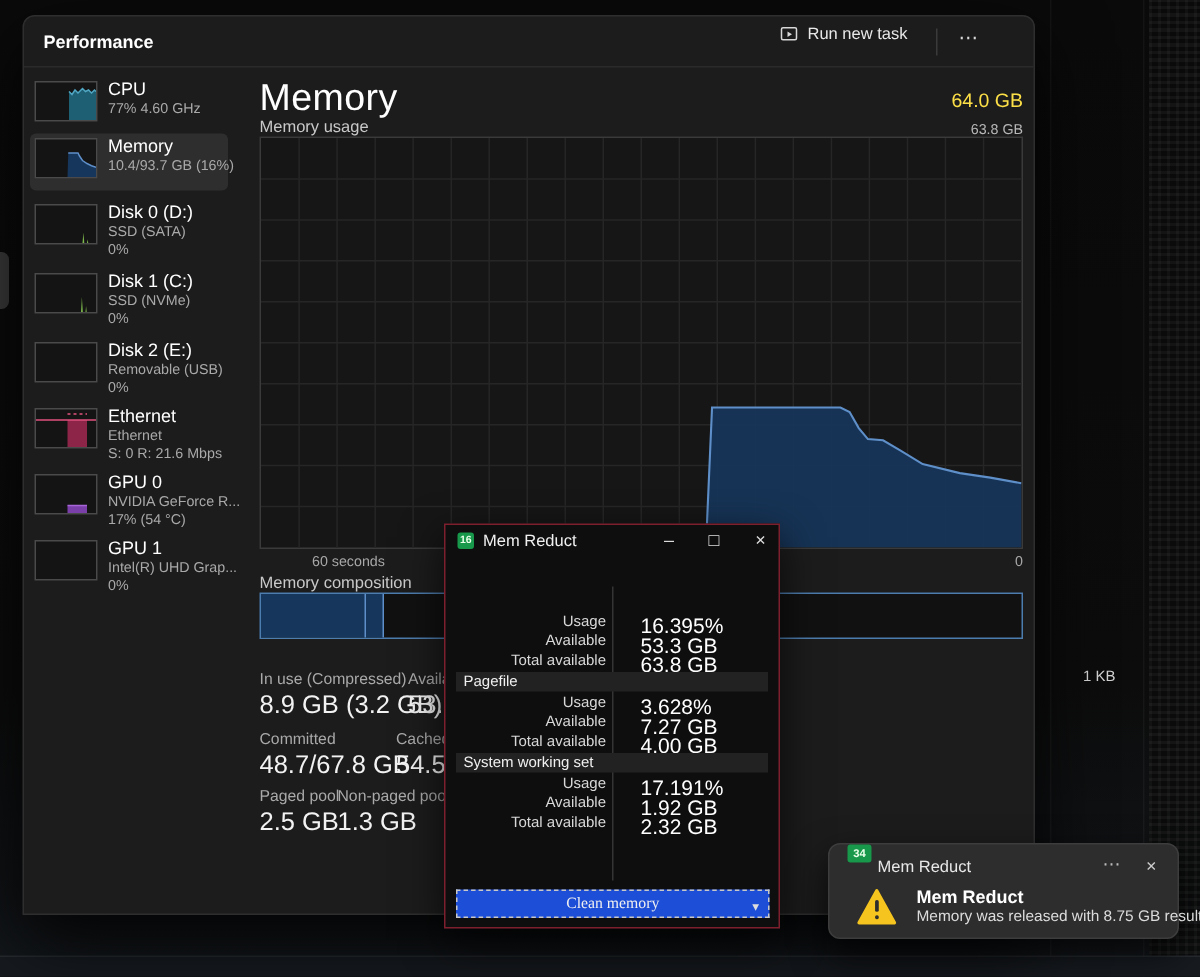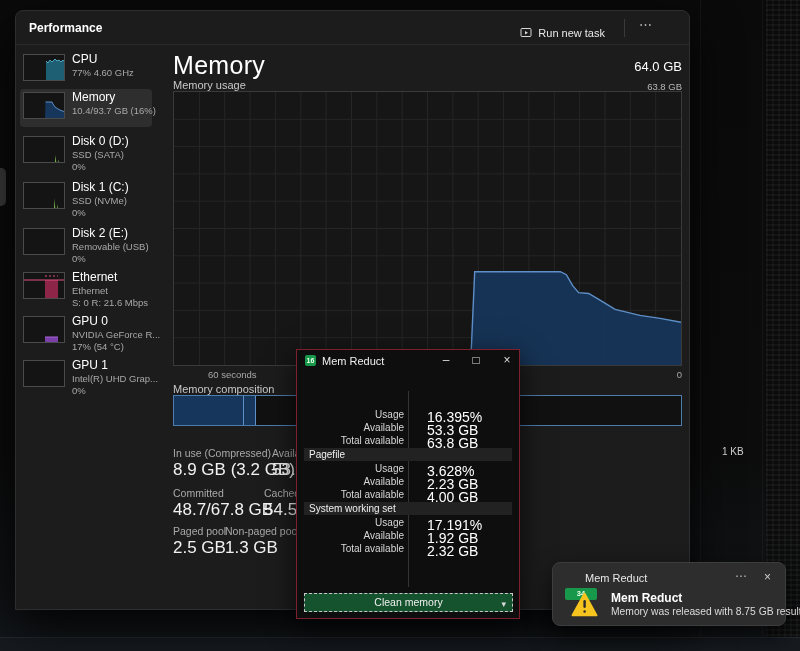--- a/index.html
+++ b/index.html
@@ -24,36 +24,36 @@
     background:#171b20; border-top:1px solid rgba(255,255,255,0.07); }
 
   
   #tm { position:absolute; left:15px; top:10px; width:675px; height:600px;
     background:#1c1c1c; border-radius:8px 8px 0 0; border:1px solid #2e2e2e;
     box-shadow:0 18px 48px rgba(0,0,0,.85); z-index:2; }
   #tm-titlebar { position:absolute; left:0; top:0; width:100%; height:34px;
     border-bottom:1px solid #2a2a2a; }
   #tm-title { position:absolute; left:13px; top:10px; font-size:12px; font-weight:bold; }
   #run-new-task { position:absolute; right:78px; top:6px; height:22px; display:flex;
-    align-items:flex-end; gap:6px; padding:0 6px; border-radius:4px; font-size:11px; color:#e8e8e8; cursor:default; }
+    align-items:flex-start; gap:6px; padding:0 6px; border-radius:4px; font-size:11px; color:#e8e8e8; cursor:default; }
   #tm-toolbar-sep { position:absolute; right:64px; top:8px; width:1px; height:18px; background:#3a3a3a; }
   #tm-more { position:absolute; right:36px; top:6px; font-size:13px; color:#d8d8d8; letter-spacing:1px; }
 
   
   .sb-item { position:absolute; left:4px; width:132px; }
   .sb-item.selected { background:#2e2e2e; border-radius:4px; }
   .sb-thumb { position:absolute; left:3px; top:3px; width:42px; height:27px;
     background:#141414; border:1px solid #4a4a4a; }
   .sb-name { position:absolute; left:52px; top:1px; font-size:12px; color:#fff; white-space:nowrap; }
   .sb-l2 { position:absolute; left:52px; top:16px; font-size:9.5px; color:#a9a9a9; white-space:nowrap; }
   .sb-l3 { position:absolute; left:52px; top:28px; font-size:9.5px; color:#a9a9a9; white-space:nowrap; }
 
   
   #mp-title { position:absolute; left:157px; top:40px; font-size:25px; font-weight:300; letter-spacing:.3px; }
-  #mp-total { position:absolute; left:157px; top:48px; width:509px; text-align:right; font-size:13px; color:#ffffff; }
+  #mp-total { position:absolute; left:157px; top:48px; width:509px; text-align:right; font-size:13px; color:#fde047; }
   #mp-usage-label { position:absolute; left:157px; top:68px; font-size:11px; color:#c9c9c9; }
   #mp-ymax { position:absolute; left:157px; top:70px; width:509px; text-align:right; font-size:9.5px; color:#b8b8b8; }
   #graph { position:absolute; left:157px; top:80px; width:509px; height:275px;
     background:#161616; border:1px solid #3a3a3a; }
   #graph svg { display:block; }
   #mp-xleft { position:absolute; left:157px; top:358px; font-size:9.5px; color:#a8a8a8;margin-left:35px; }
   #mp-xright { position:absolute; left:157px; top:358px; width:509px; text-align:right; font-size:9.5px; color:#a8a8a8; }
   #mp-comp-label { position:absolute; left:157px; top:372px; font-size:11px; color:#c9c9c9; }
   #comp-bar { position:absolute; left:157px; top:384px; width:509px; height:31px;
     background:#111; border:1px solid #4d7dae; }
@@ -72,28 +72,28 @@
     border-radius:2px; font-size:7px; font-weight:bold; color:#eaffe9; text-align:center; line-height:11px; }
   #mr-title { position:absolute; left:25px; top:5px; font-size:11px; color:#f0f0f0; }
   .mr-ctl { position:absolute; top:3px; font-size:12px; color:#dcdcdc; width:14px; text-align:center; }
   #mr-menubar { position:absolute; left:0; top:21px; width:100%; height:18px; }
   .mr-menu { position:absolute; top:3px; font-size:10.5px; color:#eee; }
   #mr-vsep { position:absolute; left:111px; top:41px; width:1px; height:196px; background:#343434; }
   .mr-sec { position:absolute; left:7px; width:208px; height:13px; background:#222;
     font-size:10px; color:#f0f0f0; padding-left:5px; line-height:13px; }
   .mr-lab { position:absolute; left:7px; width:100px; text-align:right; font-size:10px; color:#d8d8d8; }
   .mr-val { position:absolute; left:130px; font-size:14px; color:#fff; }
-  #mr-clean { position:absolute; left:7px; top:243px; width:209px; height:19px; background:#14532d;
-    border:1px dashed #c8c8c8; font-size:10.5px; color:#f0f0f0; text-align:center; line-height:17px; }
+  #mr-clean { position:absolute; left:7px; top:243px; width:209px; height:19px; background:#1d4ed8;
+    border:1px dashed #c8c8c8; font-size:10.5px; color:#f0f0f0; text-align:center; line-height:17px;font-family:Liberation Serif, serif; }
   #mr-clean-caret { position:absolute; right:6px; top:2px; font-size:9px; color:#ddd; }
 
   
   #toast { position:absolute; left:552px; top:562px; width:234px; height:64px; background:#2d2d2d;
     border:1px solid #3d3d3d; border-radius:8px; z-index:8; box-shadow:0 10px 24px rgba(0,0,0,.7); }
-  #toast-icon { position:absolute; left:12px; top:25px; width:32px; height:12px; background:#17984b;
+  #toast-icon { position:absolute; left:12px; top:0; width:16px; height:12px; background:#17984b;
     border-radius:2px; font-size:7.5px; font-weight:bold; color:#eaffe9; text-align:center; line-height:12px; }
   #toast-app { position:absolute; left:32px; top:9px; font-size:11px; color:#e8e8e8; }
   #toast-more { position:absolute; right:38px; top:6px; font-size:12px; color:#bbb; }
   #toast-close { position:absolute; right:14px; top:7px; font-size:12px; color:#ccc; }
   #toast-tri { position:absolute; left:18px; top:29px; }
   #toast-title { position:absolute; left:58px; top:28px; font-size:12px; font-weight:bold; color:#fff; }
   #toast-msg { position:absolute; left:58px; top:43px; font-size:10.3px; color:#dcdcdc; white-space:nowrap; }
 </style>
 </head>
 <body>
@@ -287,21 +287,21 @@
   <div class="mr-val" style="top:59px">16.395%</div>
   <div class="mr-lab" style="top:72px">Available</div>
   <div class="mr-val" style="top:72px">53.3 GB</div>
   <div class="mr-lab" style="top:85px">Total available</div>
   <div class="mr-val" style="top:85px">63.8 GB</div>
 
   <div class="mr-sec" style="top:98px">Pagefile</div>
   <div class="mr-lab" style="top:113px">Usage</div>
   <div class="mr-val" style="top:113px">3.628%</div>
   <div class="mr-lab" style="top:126px">Available</div>
-  <div class="mr-val" style="top:126px">2.23 GB</div>
+  <div class="mr-val" style="top:126px">7.27 GB</div>
   <div class="mr-lab" style="top:139px">Total available</div>
   <div class="mr-val" style="top:139px">4.00 GB</div>
 
   <div class="mr-sec" style="top:152px">System working set</div>
   <div class="mr-lab" style="top:167px">Usage</div>
   <div class="mr-val" style="top:167px">17.191%</div>
   <div class="mr-lab" style="top:180px">Available</div>
   <div class="mr-val" style="top:180px">1.92 GB</div>
   <div class="mr-lab" style="top:193px">Total available</div>
   <div class="mr-val" style="top:193px">2.32 GB</div>

